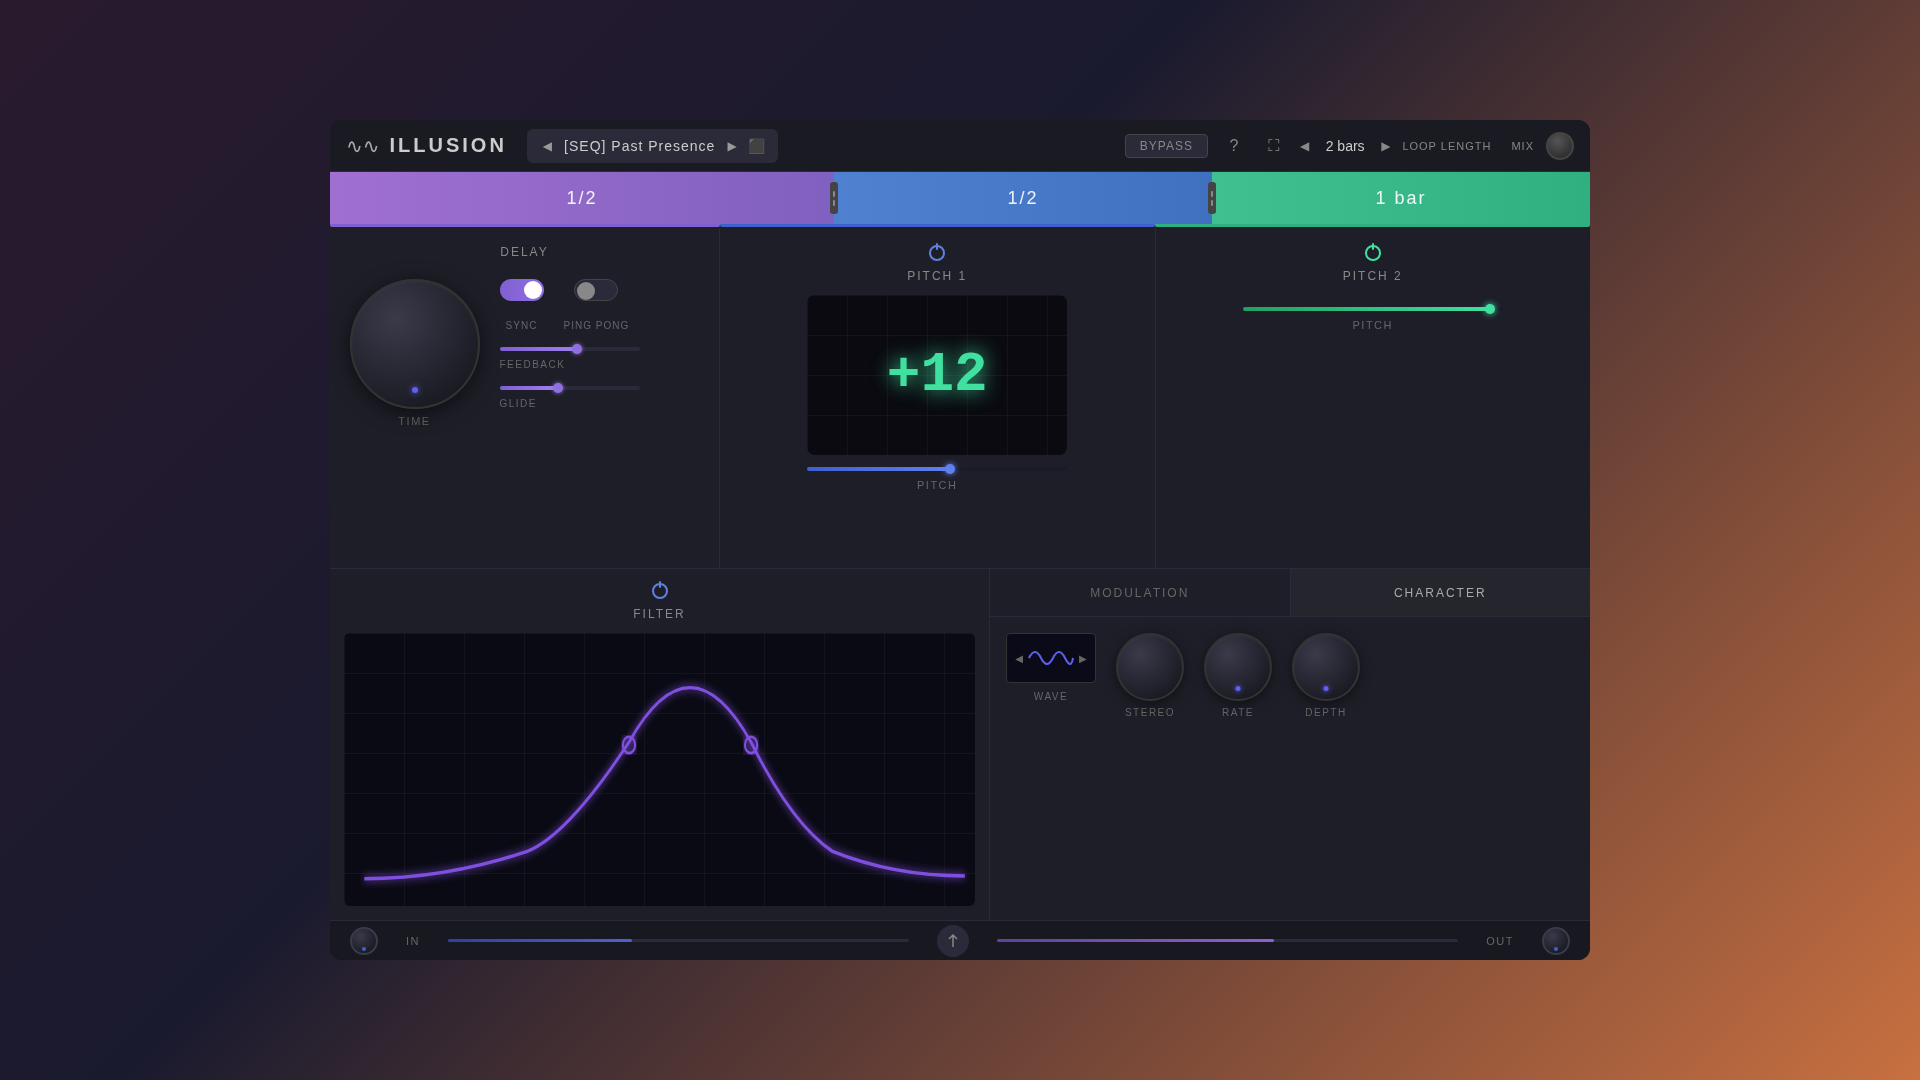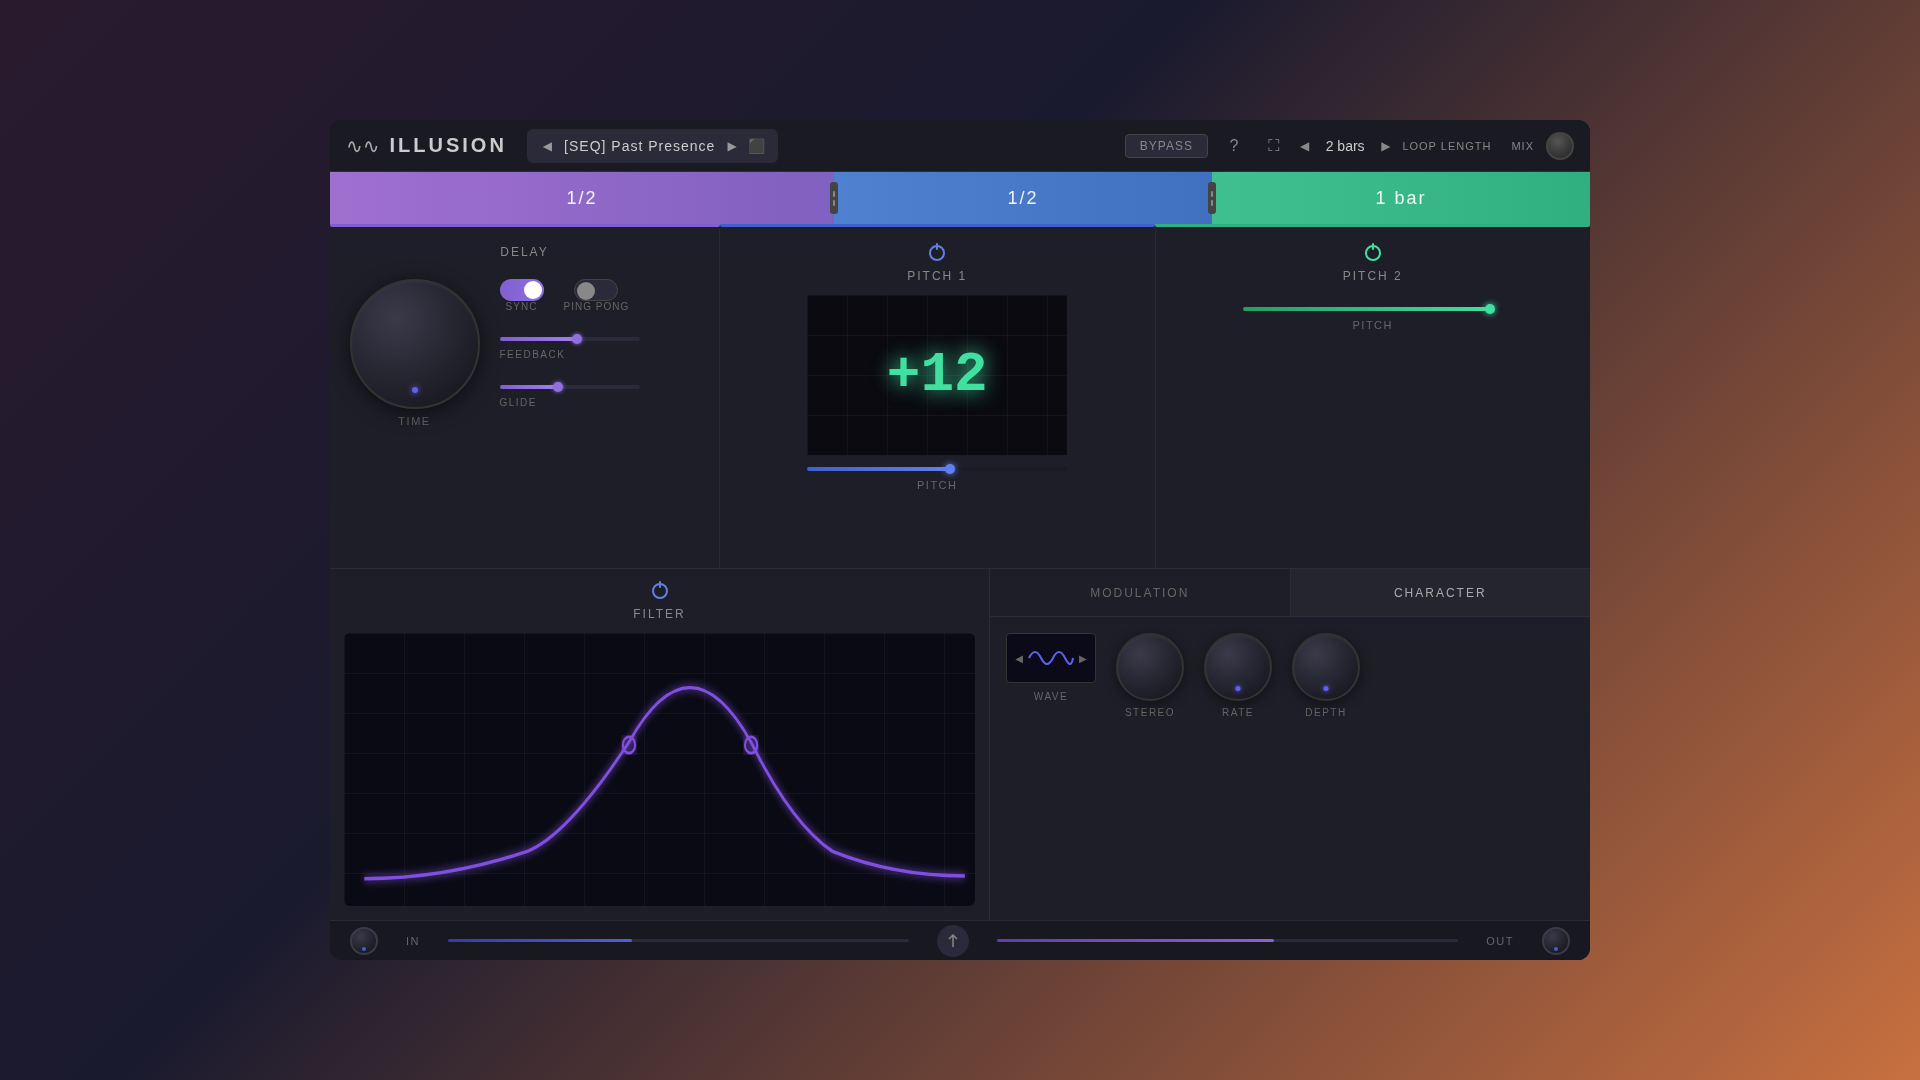--- a/index.html
+++ b/index.html
@@ -324,21 +324,21 @@
     
     .toggle-row {
       display: flex;
       gap: 20px;
       align-items: flex-start;
     }
     .toggle-item {
       display: flex;
       flex-direction: column;
       align-items: center;
-      gap: 0;
+      gap: 19px;
     }
     .toggle-switch {
       width: 44px;
       height: 22px;
       border-radius: 11px;
       position: relative;
       cursor: pointer;
     }
     .toggle-switch.on {
       background: linear-gradient(90deg, #8060d0, #9070e0);
@@ -366,21 +366,20 @@
     .toggle-label {
       color: #666;
       font-size: 10px;
       letter-spacing: 1px;
     }
     
     .slider-row {
       display: flex;
       flex-direction: column;
       gap: 4px;
-      margin-top: 9px;
     }
     .slider-track {
       width: 140px;
       height: 4px;
       background: #2a2a3a;
       border-radius: 2px;
       position: relative;
     }
     .slider-fill {
       height: 100%;
@@ -405,21 +404,21 @@
     }
     
     .pitch-panel {
       flex: 1;
       align-items: center;
     }
     .pitch-display {
       width: 260px;
       height: 160px;
       background: #0a0a10;
-      border-radius: 0;
+      border-radius: 8px;
       display: flex;
       align-items: center;
       justify-content: center;
       position: relative;
       overflow: hidden;
     }
     .pitch-display::before {
       content: '';
       position: absolute;
       inset: 0;

